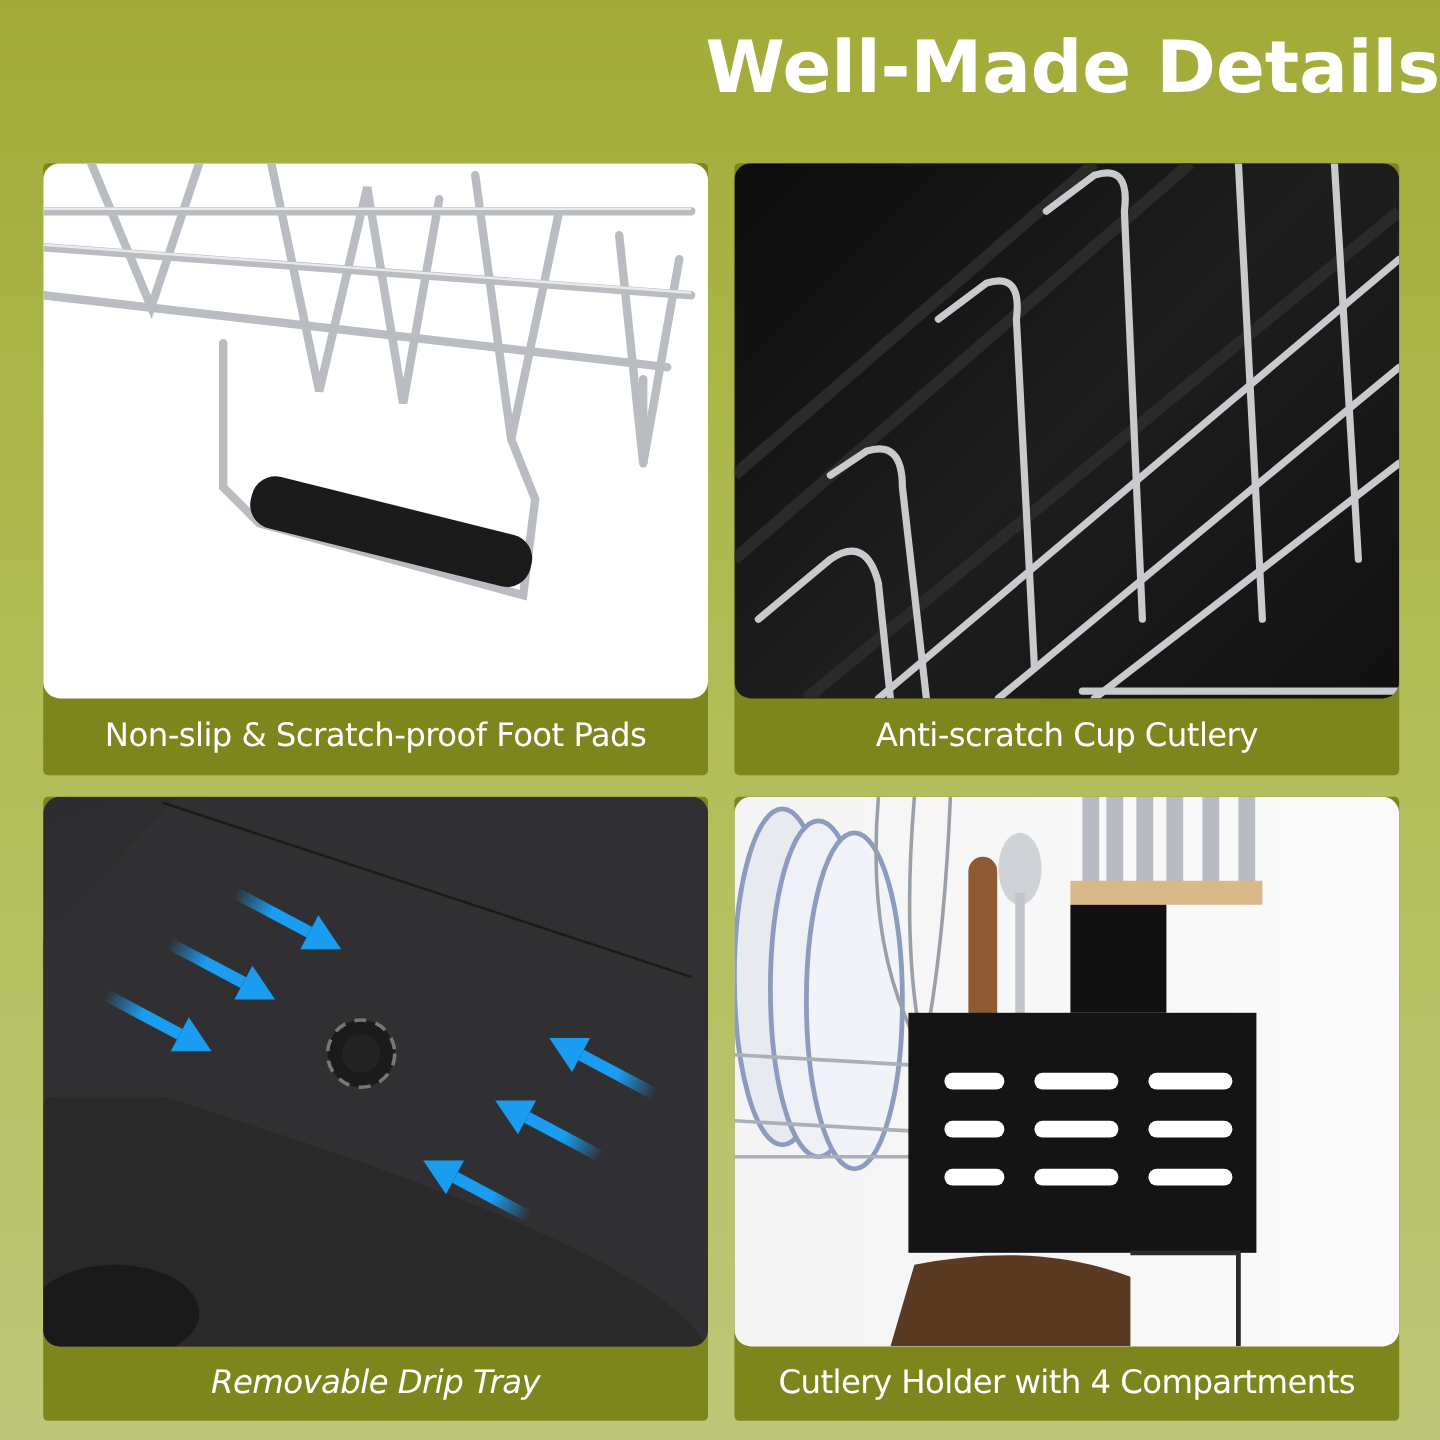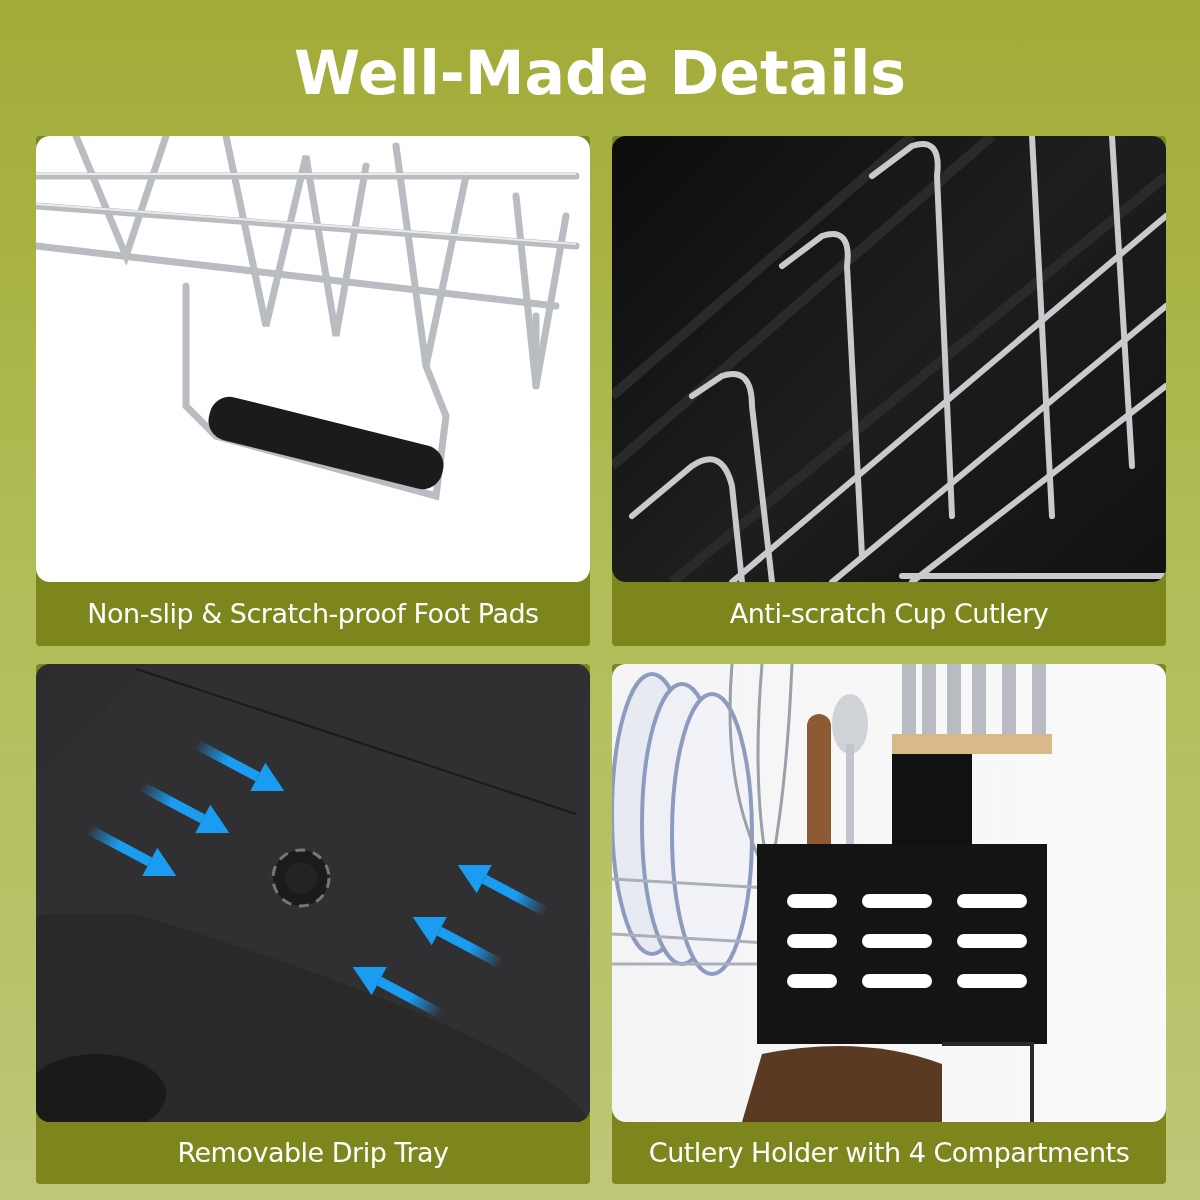--- a/index.html
+++ b/index.html
@@ -1,28 +1,28 @@
 <!DOCTYPE html>
 <html><head>
 <meta charset="utf-8">
 <style>
   html,body{margin:0;padding:0;}
   body{width:1200px;height:1200px;overflow:hidden;
     background:linear-gradient(180deg,#a2ab37 0%,#b0bc55 45%,#bec777 100%);
     font-family:"DejaVu Sans","Liberation Sans",sans-serif;position:relative;}
-  .title{position:absolute;left:0;top:22px;width:1200px;text-align:center;
+  .title{position:absolute;left:0;top:22px;width:1200px;text-align:right;
     color:#fff;font-weight:bold;font-size:60px;letter-spacing:0px;
-    font-family:"DejaVu Sans",sans-serif;margin-top:16px;}
+    font-family:"DejaVu Sans",sans-serif;}
   .card{position:absolute;width:554px;height:510px;border-radius:4px;overflow:hidden;background:#7d851d;}
   .photo{position:absolute;left:0;top:0;width:554px;height:446px;border-radius:14px;overflow:hidden;}
   .caption{position:absolute;left:0;top:446px;width:554px;height:64px;line-height:64px;
     text-align:center;color:#fff;font-size:27px;font-family:"DejaVu Sans",sans-serif;letter-spacing:-0.5px;}
   #c1{left:36px;top:136px;}
   #c2{left:612px;top:136px;}
-  #c3{left:36px;top:664px;}
+  #c3{left:36px;top:664px;font-style:italic;}
   #c4{left:612px;top:664px;}
   #c3 .photo,#c4 .photo{height:458px;}
   #c3 .caption,#c4 .caption{top:458px;height:62px;line-height:62px;}
   #c3,#c4{height:520px;}
   .p1{background:#ffffff;}
   .p2{background:linear-gradient(135deg,#0c0c0c 0%,#1e1e1e 50%,#111 100%);}
   .p3{background:linear-gradient(160deg,#2c2c2e 0%,#353537 60%,#2a2a2b 100%);}
   .p4{background:linear-gradient(90deg,#f4f4f4 0%,#fafafa 100%);}
   svg{position:absolute;left:0;top:0;}
 </style>

